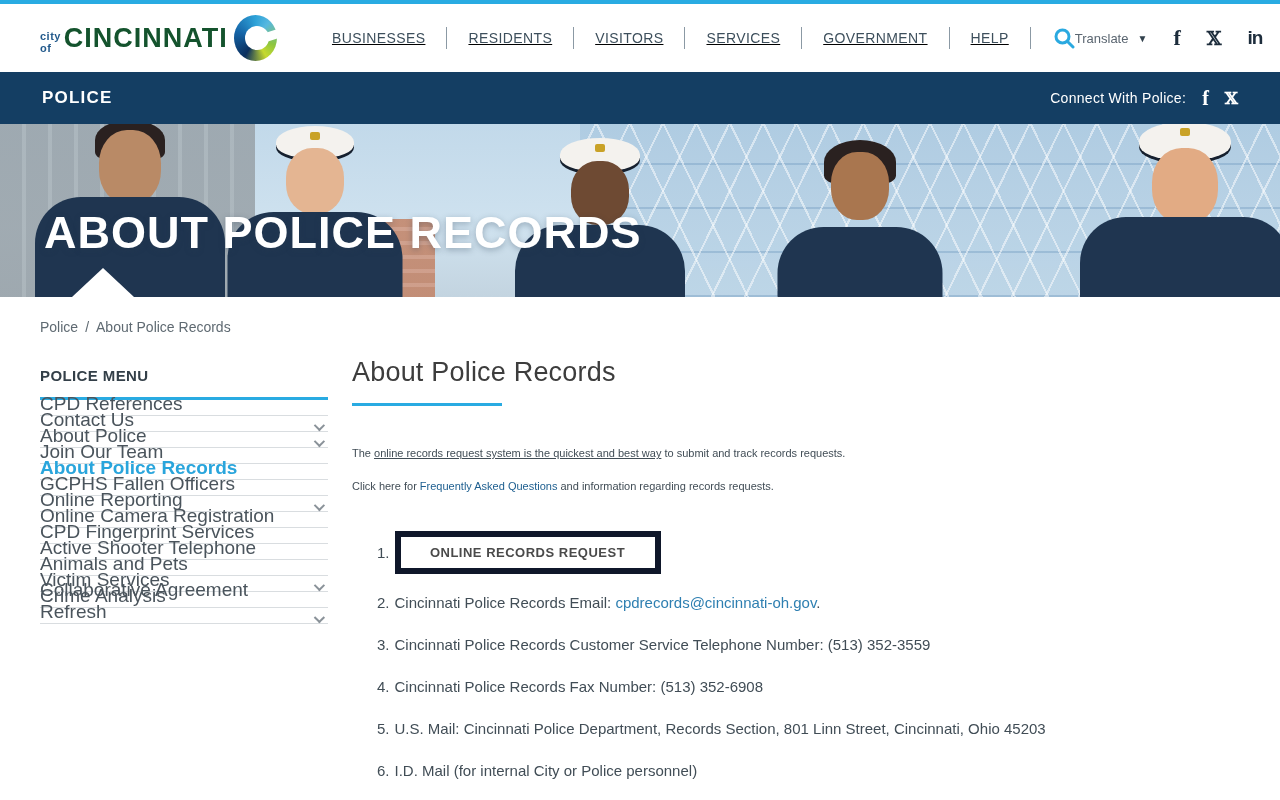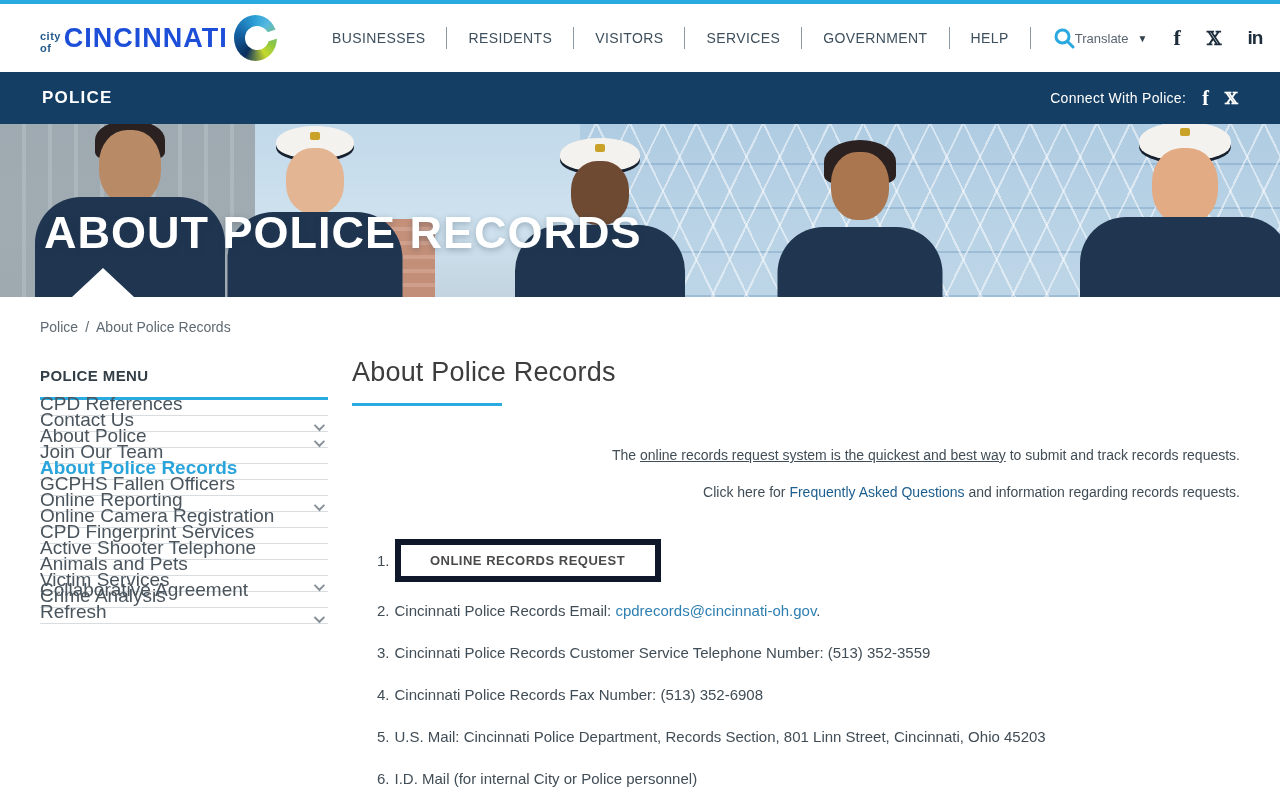--- a/index.html
+++ b/index.html
@@ -5,28 +5,28 @@
   * { margin:0; padding:0; box-sizing:border-box; }
   html,body { width:1280px; height:800px; overflow:hidden; background:#fff;
     font-family:"Liberation Sans", sans-serif; }
 
   
   .top-strip { height:4px; background:#29abe2; }
   .header { height:68px; display:flex; align-items:center; padding:0 40px; background:#fff; }
   .brand { display:flex; align-items:center; cursor:pointer; }
   .brand-text { display:flex; flex-direction:row; align-items:flex-end; margin-right:6px; }
   .brand-cityof { font-size:11px; color:#235a8c; font-weight:bold; letter-spacing:.5px; margin-bottom:-2px; }
-  .brand-name { font-size:27px; color:#1d4ed8; font-weight:bold; letter-spacing:1px; line-height:1; }
+  .brand-name { font-size:27px; color:#14532d; font-weight:bold; letter-spacing:1px; line-height:1; }
   .c-mark { width:46px; height:46px; border-radius:50%; position:relative;
     background:conic-gradient(from 210deg, #0b2f5e 0deg, #1565a8 80deg, #2ea2d8 150deg, #57b8e0 190deg, #8dc63f 260deg, #c6d92e 300deg, #0b2f5e 360deg); }
   .c-mark::after { content:""; position:absolute; left:11px; top:11px; width:24px; height:24px;
     border-radius:50%; background:#fff; }
   .c-mark::before { content:""; position:absolute; right:-4px; top:16px; width:18px; height:9px;
     background:#fff; transform:rotate(-18deg); z-index:2; }
-  .nav { display:flex; margin-left:34px; }
+  .nav { display:flex; margin-left:34px;text-decoration:underline; }
   .nav-item { font-size:14px; color:#3d4f5c; letter-spacing:.4px; padding:0 21px; cursor:pointer;
     border-right:1px solid #8b99a4; line-height:22px; white-space:nowrap; }
   .search-btn { margin-left:22px; cursor:pointer; }
   .header-right { margin-left:auto; display:flex; align-items:center; }
   .translate { font-size:13px; color:#5a6570; cursor:pointer; }
   .translate-caret { font-size:10px; color:#32414d; margin-left:9px; cursor:pointer; }
   .soc { margin-left:26px; font-weight:bold; color:#1d2d3c; cursor:pointer; font-size:19px; }
   .soc.fb { font-family:"Liberation Serif", serif; font-size:22px; }
   .soc.x  { font-family:"DejaVu Serif", serif; font-size:19px; }
   .soc.li { letter-spacing:-1px; }
@@ -81,21 +81,21 @@
   .menu-item { display:flex; align-items:flex-end; font-size:19px; color:#4a545c;
     height:16px; border-bottom:1px solid #d9dde0; cursor:pointer; }
   .menu-item.active { color:#29a5dc; font-weight:bold; }
   .chev { margin-left:auto; margin-right:6px; width:8px; height:8px;
     border-right:2px solid #8a9299; border-bottom:2px solid #8a9299;
     transform:rotate(45deg) translateY(-2px); }
 
   .main { flex:1; margin-left:24px; margin-top:6px; }
   .page-heading { font-size:27px; color:#3d3d3d; font-weight:normal; letter-spacing:.2px; }
   .heading-rule { width:150px; height:3px; background:#29abe2; margin-top:15px; }
-  .para { text-align:right; font-size:14px; color:#414d56; }
+  .para { text-align:left; font-size:11px; color:#414d56; }
   .para1 { margin-top:41px; }
   .para2 { margin-top:21px; }
   .inline-link { color:#414d56; text-decoration:underline; cursor:pointer; }
   .faq-link { color:#1d5e8f; font-weight:normal; text-decoration:none; cursor:pointer; }
   .records-list { margin-top:39px; padding-left:25px; }
   .list-row { display:flex; align-items:center; margin-bottom:26px; font-size:15px; color:#414d56; }
   .list-num { margin-right:5px; }
   .orr-button { display:inline-block; border:6px solid #0f172a; background:#fff; width:266px;
     padding:8px 0; text-align:center; font-size:13px; font-weight:bold; letter-spacing:.5px;
     color:#4a4a4a; cursor:pointer; }

